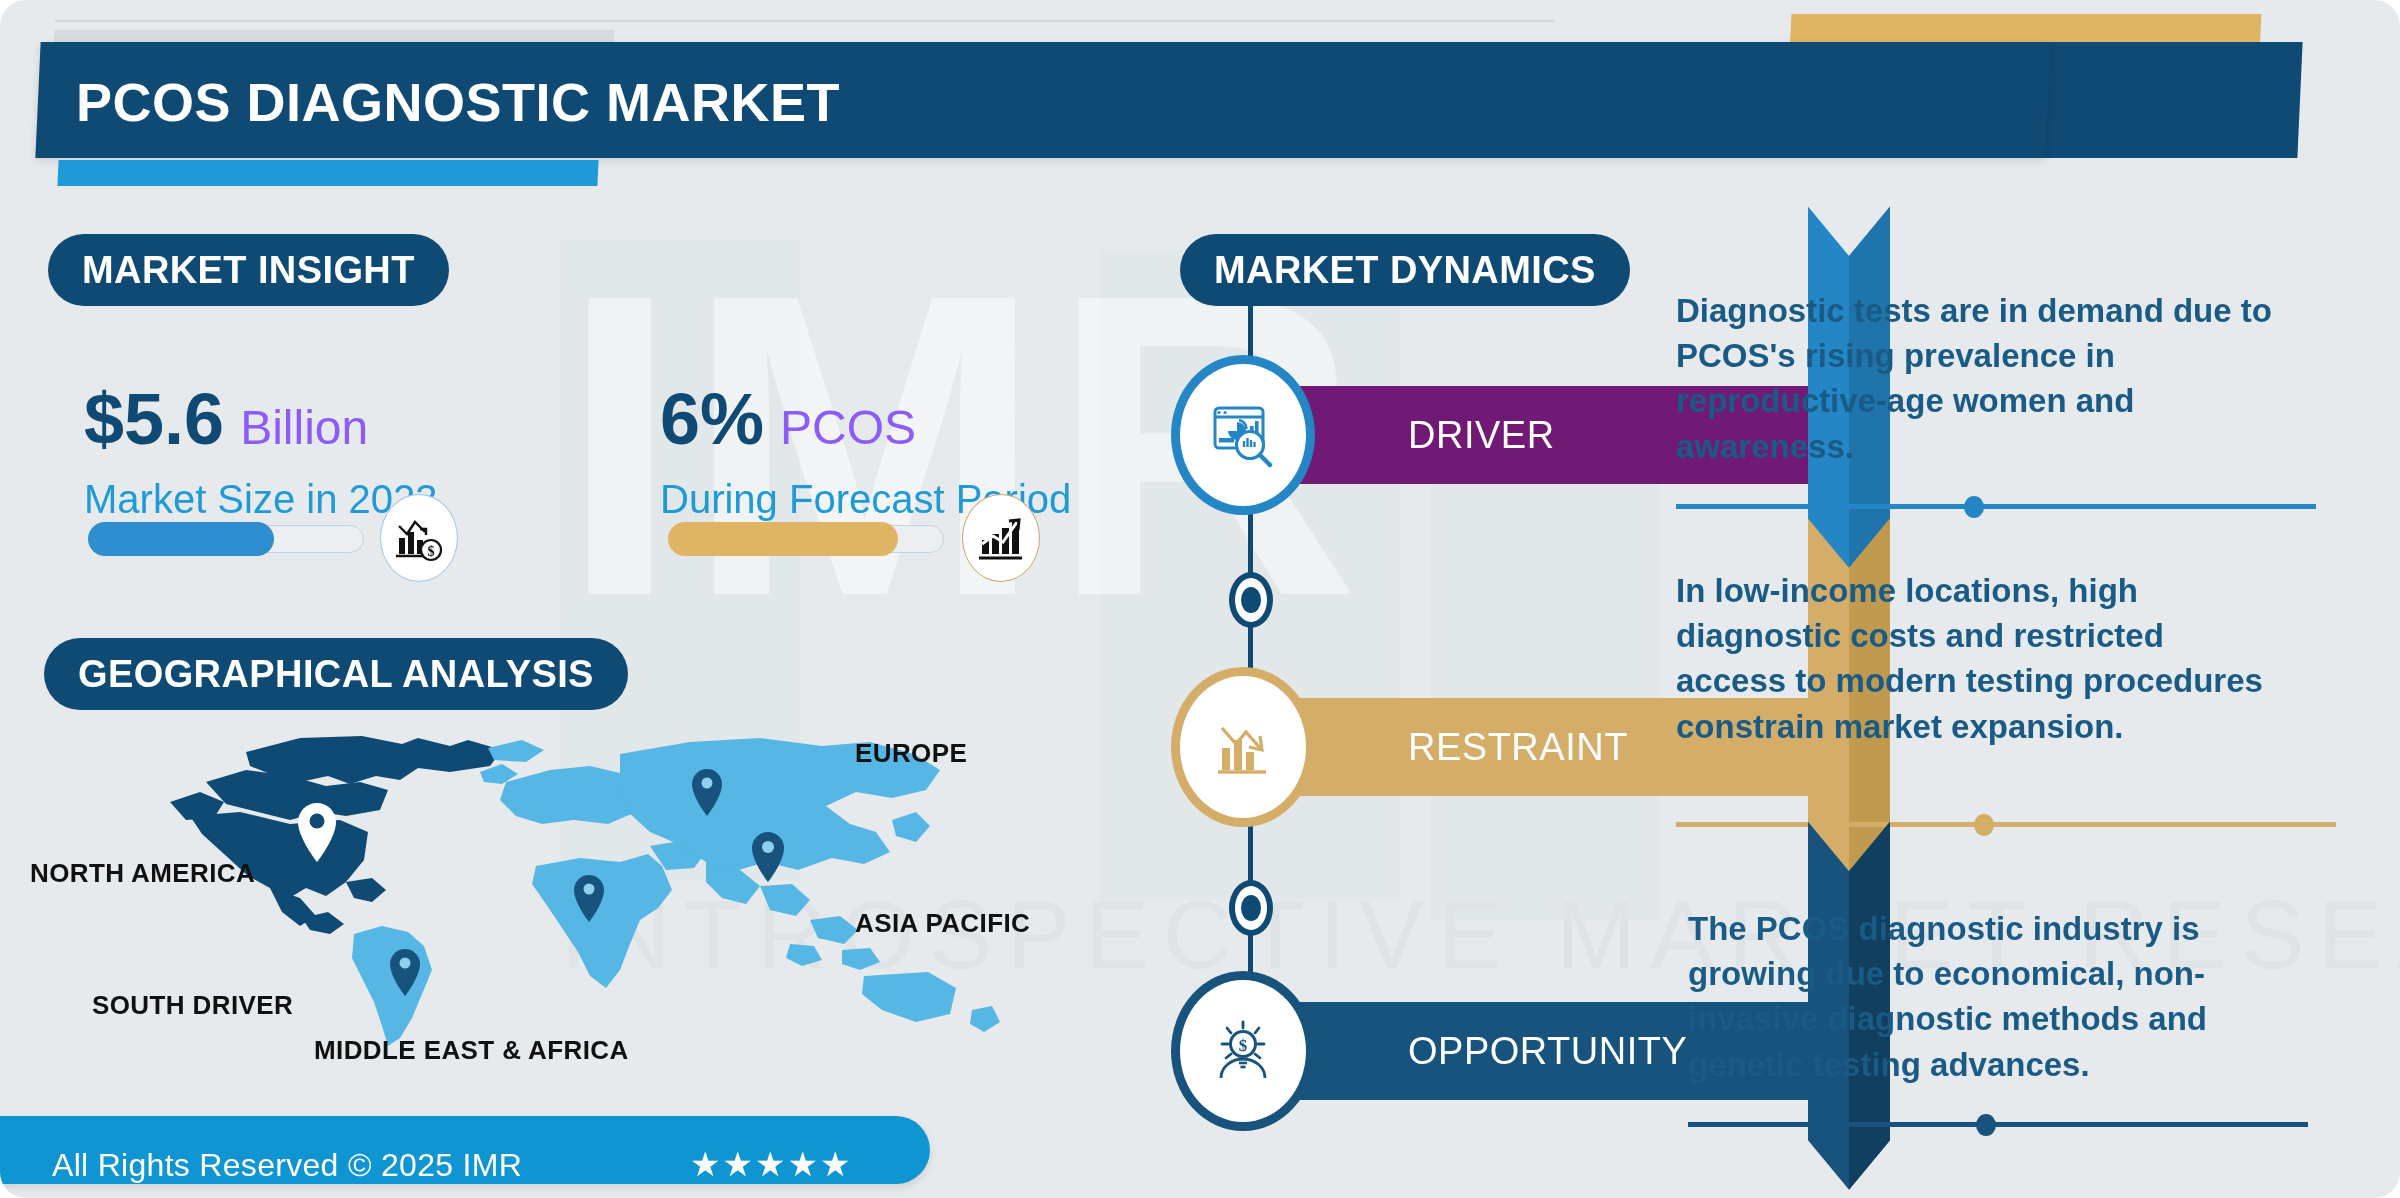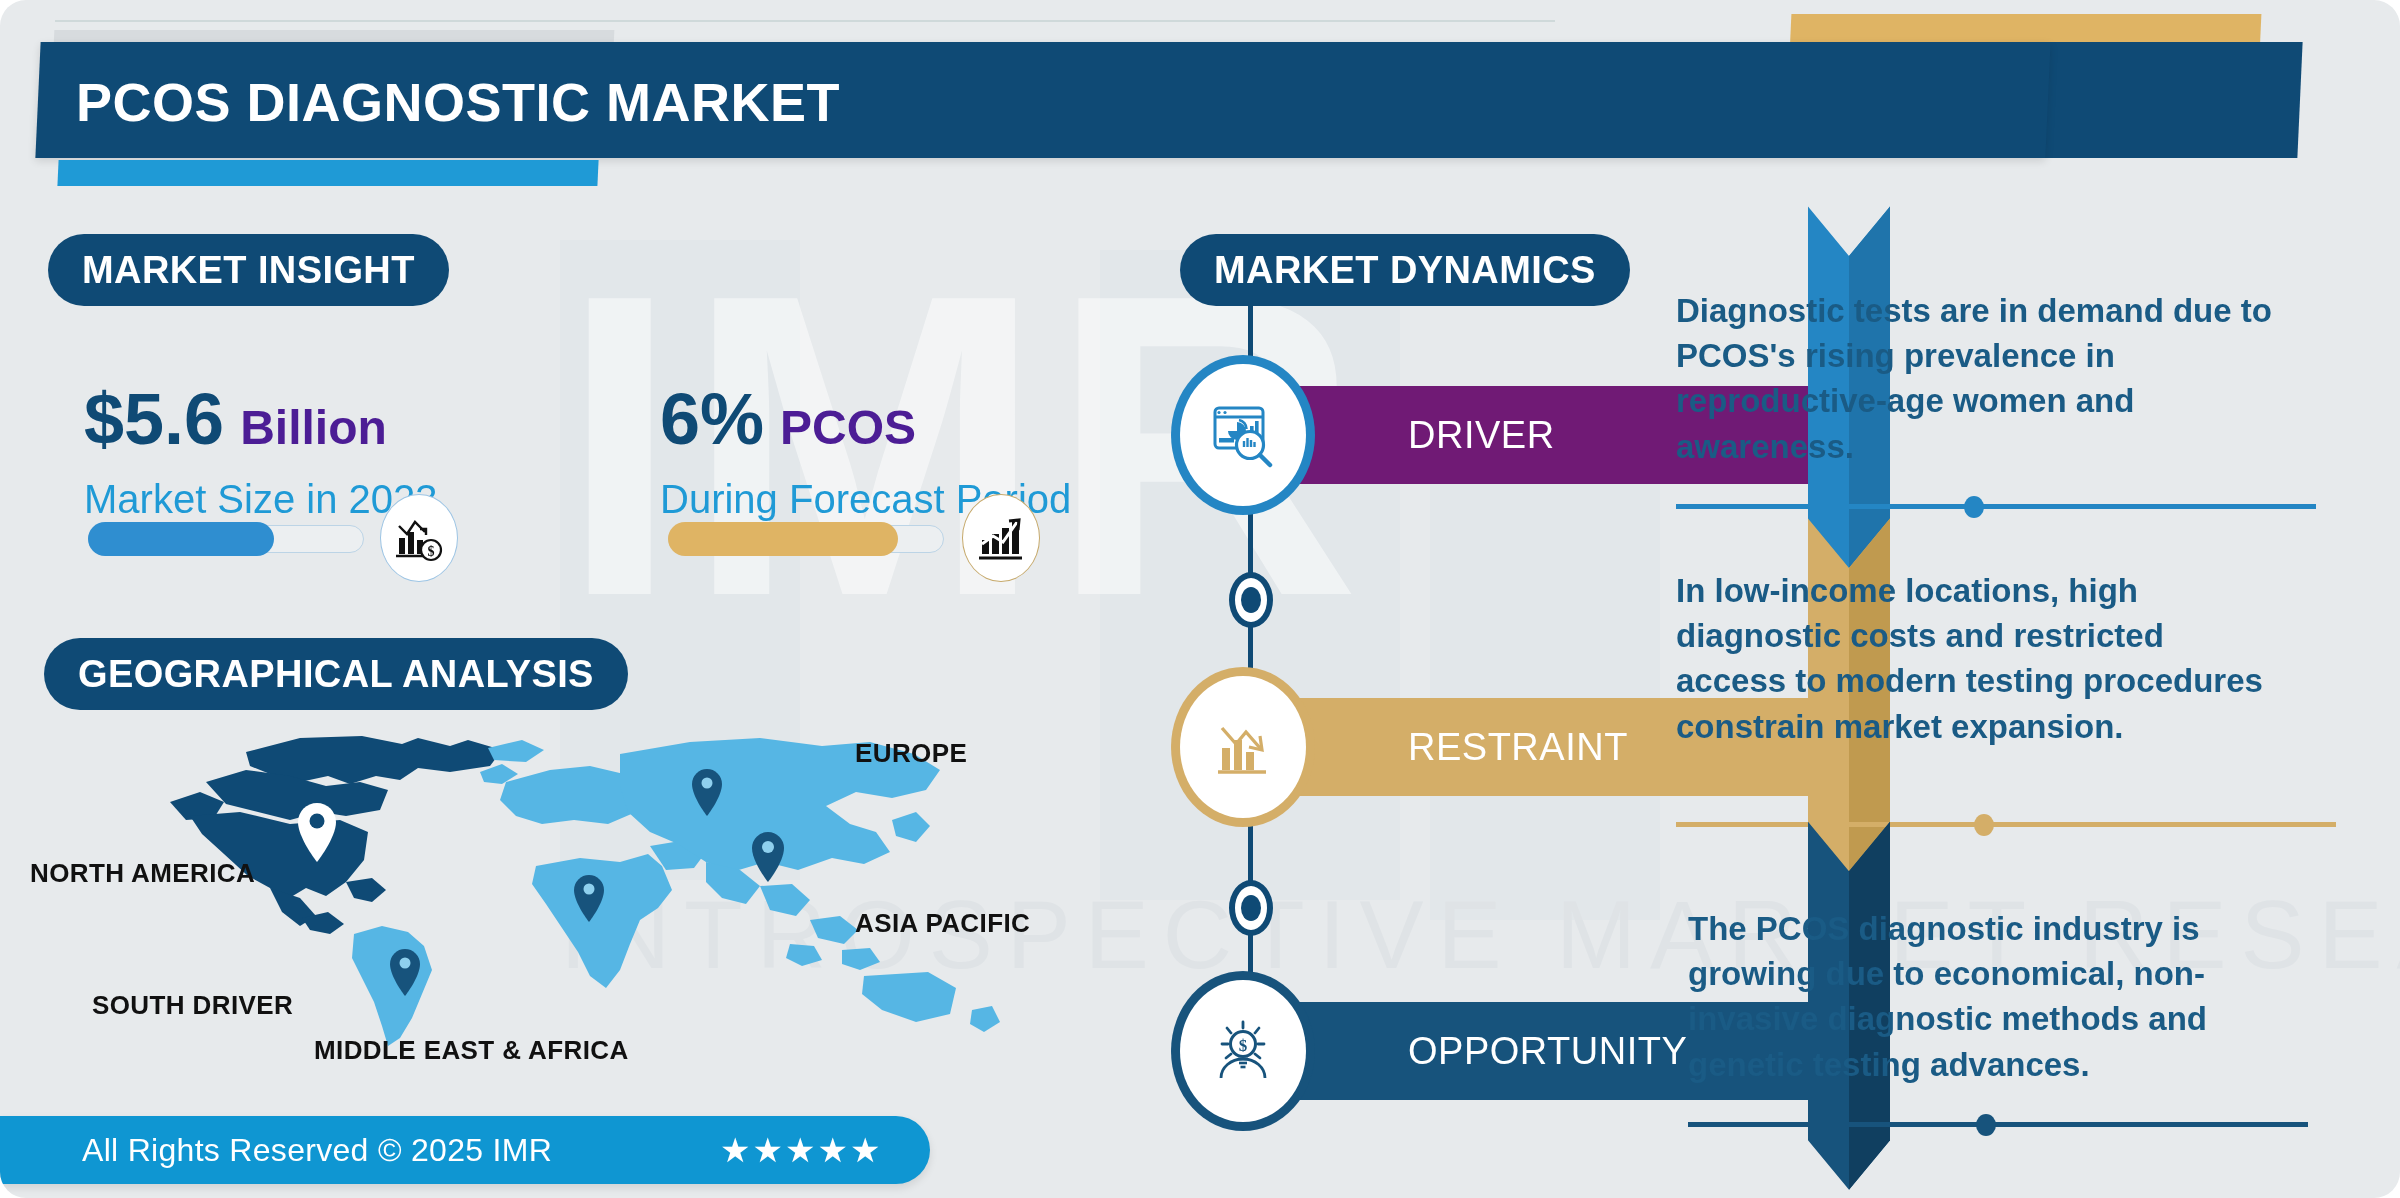--- a/index.html
+++ b/index.html
@@ -115,21 +115,21 @@
   #pill-insight { left: 48px; top: 234px; }
   #pill-geo     { left: 44px; top: 638px; }
   #pill-dyn     { left: 1180px; top: 234px; }
 
   
   .stat { position: absolute; }
   .stat .big {
     font-size: 72px; font-weight: 700; color: #0f4a75; line-height: 1;
     display: flex; align-items: baseline; gap: 16px;
   }
-  .stat .big .unit { font-size: 48px; font-weight: 700; color: #4c1d95; margin-top: 44px; }
+  .stat .big .unit { font-size: 48px; font-weight: 400; color: #8b5cf6; margin-top: 44px; }
   .stat .sub { margin-top: 22px; font-size: 40px; color: #1f9ad6; font-weight: 400; }
   #stat-size { left: 84px; top: 360px; }
   #stat-cagr { left: 660px; top: 360px; }
 
   .barwrap { position: absolute; height: 34px; }
   .bartrack {
     position: absolute; left: 0; top: 3px;
     height: 28px; width: 100%;
     border: 1.5px solid #bcd4e6;
     border-radius: 999px;
@@ -170,24 +170,23 @@
   #lbl-ap  { left: 855px; top: 908px; }
 
   
   .footer {
     position: absolute;
     left: 0; bottom: 14px;
     width: 930px; height: 68px;
     background: #0f96d2;
     border-top-right-radius: 34px;
     border-bottom-right-radius: 34px;
-    display: flex; align-items: center;
+    display: flex; align-items: flex-end;
     color: #fff;
     box-shadow: 0 4px 8px rgba(0,0,0,.10);
-    padding-left: 30px;
   }
   .footer .copy { margin-left: 52px; font-size: 32px; font-weight: 400; letter-spacing: .3px; }
   .footer .stars { margin-left: 168px; font-size: 34px; letter-spacing: 2px; }
 
   
   #dyn-axis {
     position: absolute;
     left: 1248px; top: 300px;
     width: 5px; height: 790px;
     background: #0f4a75;

